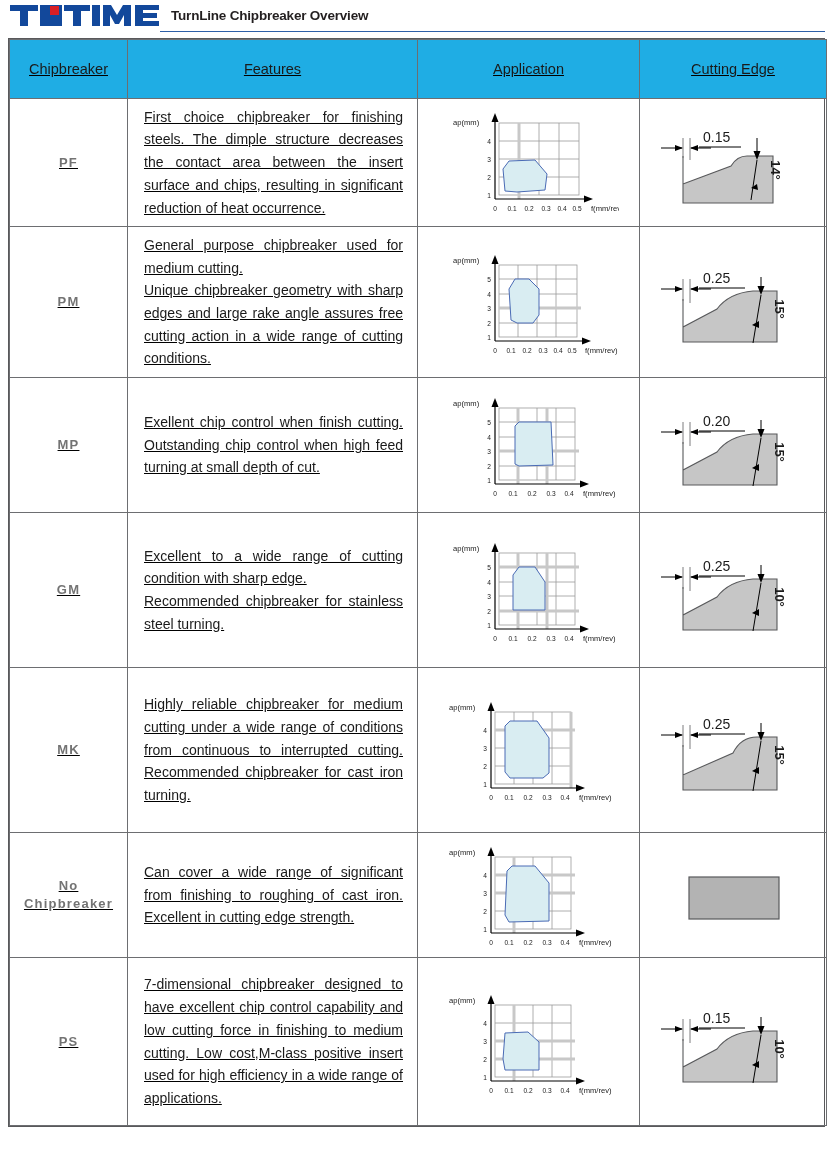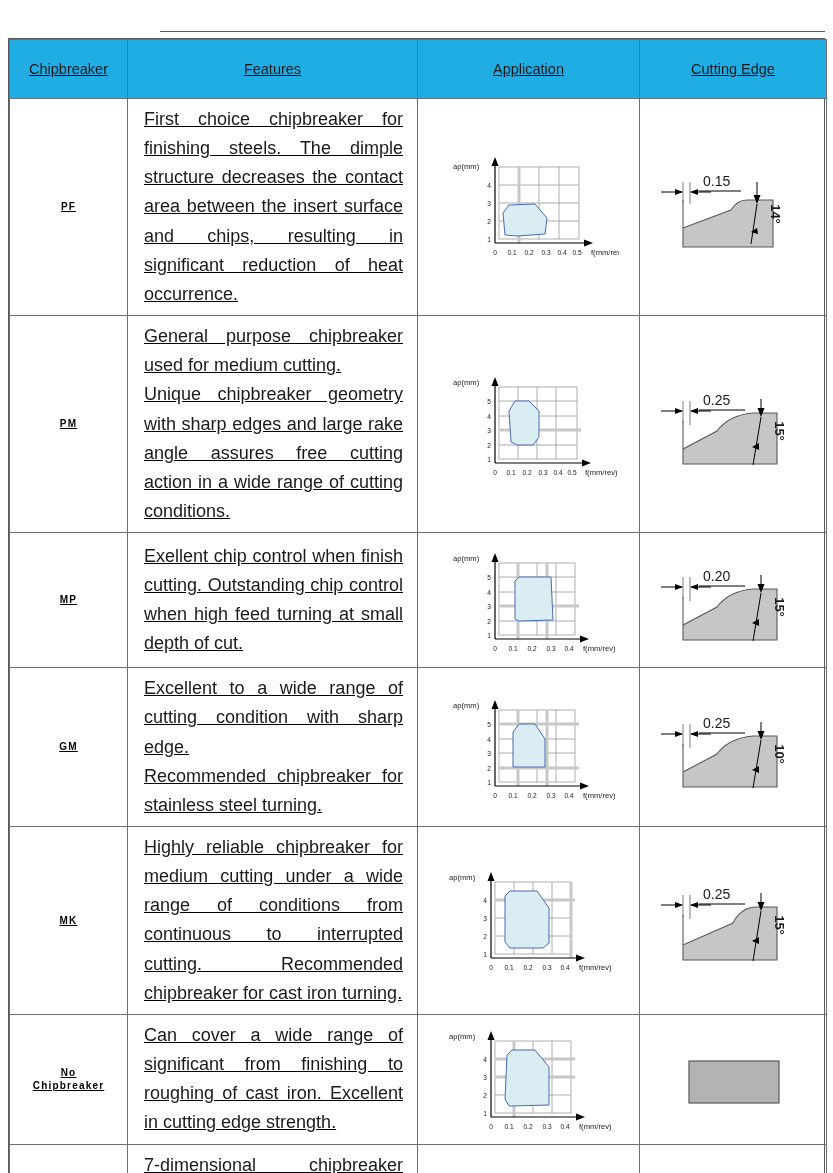--- a/index.html
+++ b/index.html
@@ -73,30 +73,30 @@
     background: #1fade4;
     height: 58px;
     font-size: 14.5px;
     font-weight: normal;
     color: #1a1a1a;
     text-align: center;
   }
 
   td.name-cell {
     text-align: center;
-    font-size: 10px;
+    font-size: 13px;
     font-weight: bold;
     letter-spacing: 1.2px;
-    color: #000000;
+    color: #737373;
   }
   td.name-cell .name-line { display: block; line-height: 1.35; }
 
   td.features-cell {
     padding: 6px 14px 6px 16px;
-    font-size: 18px;
+    font-size: 14px;
     line-height: 1.62;
     color: #1a1a1a;
     text-align: justify;
   }
   td.features-cell p { margin: 0; }
 
   td.app-cell, td.edge-cell {
     text-align: center;
   }
   td.app-cell svg, td.edge-cell svg { display: block; margin: 0 auto; }
@@ -104,20 +104,42 @@
   
   .ax-label { font-family: "Liberation Sans", sans-serif; font-size: 7.6px; fill: #1a1a1a; }
   .tick-label { font-family: "Liberation Sans", sans-serif; font-size: 6.6px; fill: #1a1a1a; }
   .dim-label { font-family: "Liberation Sans", sans-serif; font-size: 14px; fill: #1a1a1a; }
   .ang-label { font-family: "Liberation Sans", sans-serif; font-size: 13px; font-weight: bold; fill: #1a1a1a; }
 </style>
 </head>
 <body>
 
 <div class="doc-header">
+  <div class="logo-wrap">
+    <svg class="logo-mark" width="152" height="24" viewBox="0 0 152 24" aria-hidden="true">
+      <g fill="#12489b">
+
+        <rect x="0" y="1" width="28" height="6"></rect>
+        <rect x="10" y="1" width="8" height="21"></rect>
+
+        <path d="M30 1 h22 v21 h-22 z M36.5 7 h9 v9 h-9 z"></path>
+
+        <rect x="54" y="1" width="26" height="6"></rect>
+        <rect x="63" y="1" width="8" height="21"></rect>
+
+        <rect x="82" y="1" width="8" height="21"></rect>
+
+        <path d="M93 1 h8 l6 10 l6 -10 h8 v21 h-7 v-11 l-5 9 h-4 l-5 -9 v11 h-7 z"></path>
+
+        <path d="M125 1 h24 v5 h-16 v3 h14 v5 h-14 v3 h16 v5 h-24 z"></path>
+      </g>
+      <rect x="40" y="2" width="9" height="9" fill="#d81f26"></rect>
+    </svg>
+    <span class="header-title">TurnLine Chipbreaker Overview</span>
+  </div>
   <div class="header-rule"></div>
 </div>
 
 <div class="table-outer">
 <table class="chipbreaker-table">
   <colgroup>
     <col class="c-name">
         <col class="c-feat">
         <col class="c-app">
         <col class="c-edge">

